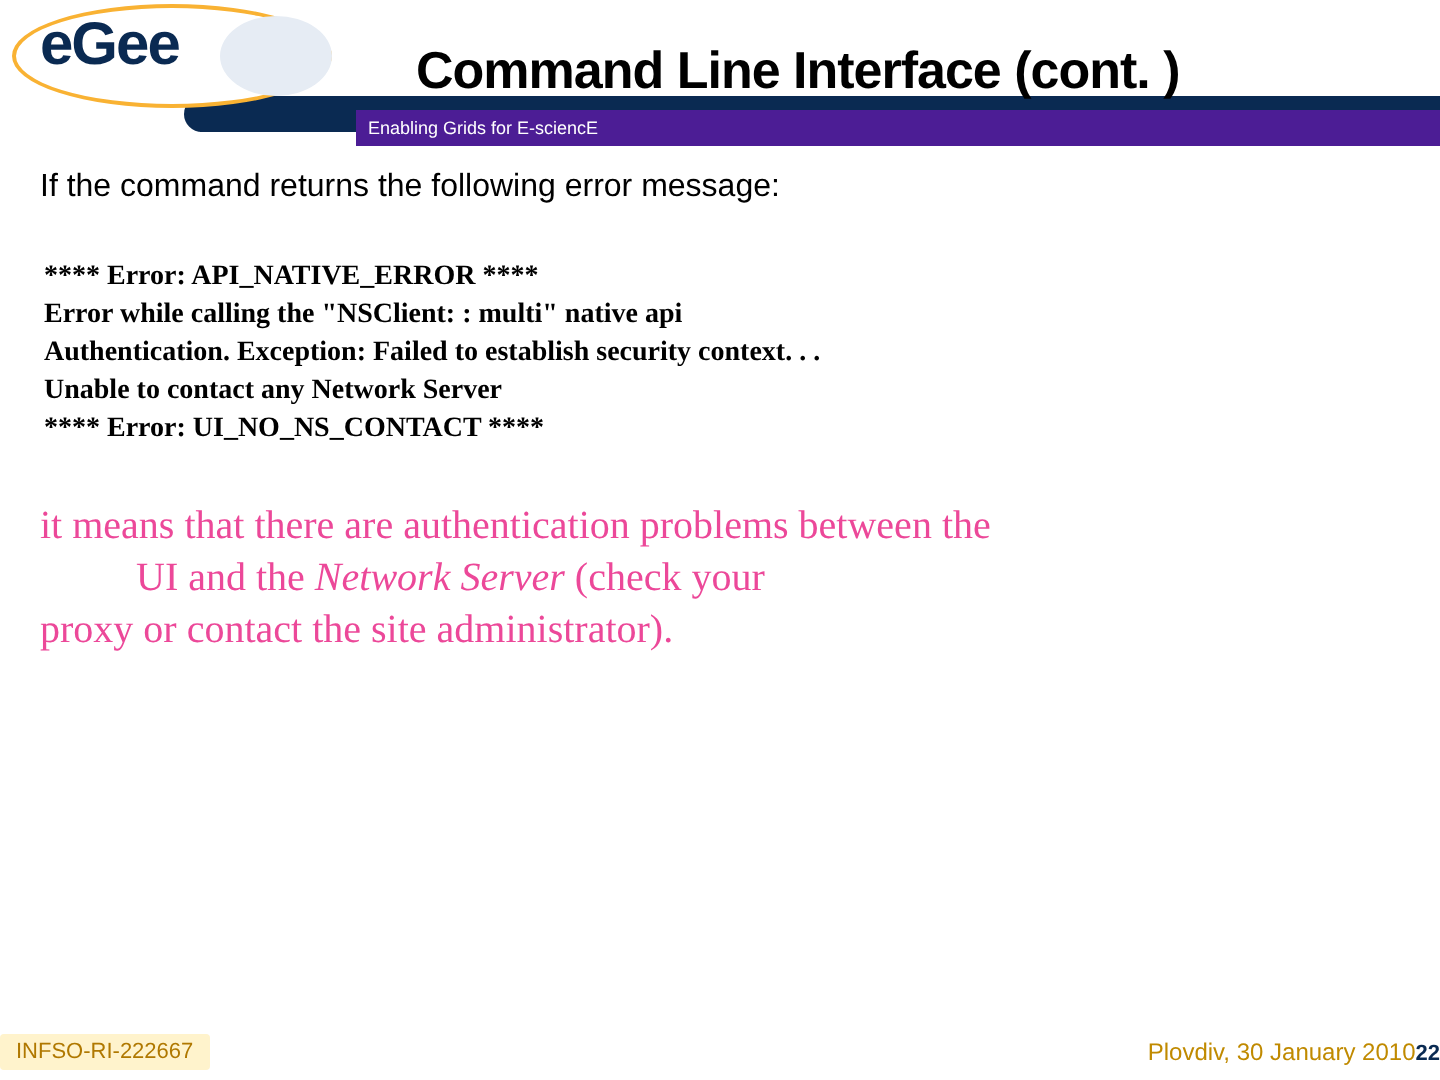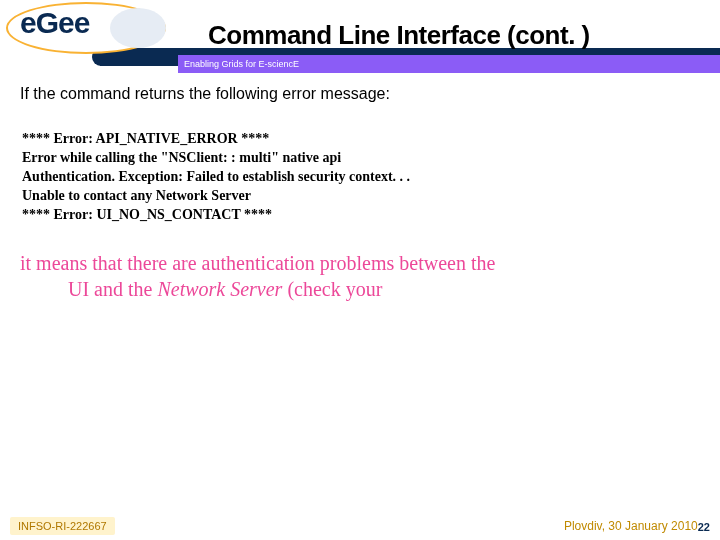--- a/index.html
+++ b/index.html
@@ -8,34 +8,34 @@
 
   
   .header { position: relative; height: 74px; }
   .logo-wrap { position: absolute; left: 0; top: 0; width: 172px; height: 58px; display: flex; align-items: center; }
   .logo { position: relative; width: 172px; height: 58px; text-decoration: underline; }
   .logo-oval-outer { position: absolute; left: 6px; top: 2px; width: 160px; height: 52px; border: 2px solid #f9b233; border-radius: 50%; background: #fff; }
   .logo-oval-inner { position: absolute; left: 110px; top: 8px; width: 56px; height: 40px; border-radius: 50%; background: #e6ecf4; }
   .logo-text { position: absolute; left: 20px; top: 8px; font-size: 30px; font-weight: 800; letter-spacing: -1px; line-height: 1; color: #0a2a52; }
   .title-area { position: absolute; left: 178px; top: 0; right: 0; height: 74px; }
   .title { padding: 20px 10px 4px 30px; font-size: 26px; font-weight: 700; color: #000; letter-spacing: -0.5px; }
-  .subtitle-bar { background: #8b5cf6; color: #fff; font-size: 9px; padding: 4px 10px 4px 6px; height: 18px; line-height: 10px; }
+  .subtitle-bar { background: #4c1d95; color: #fff; font-size: 9px; padding: 4px 10px 4px 6px; height: 18px; line-height: 10px; }
   .bar-extend { position:absolute; left:100px; right:0; top:48px; height:18px; background:#0a2a52; }
   .bar-round { position:absolute; left:92px; top:48px; width:16px; height:18px; background:#0a2a52; border-top-left-radius:9px; border-bottom-left-radius:9px; }
 
   
   .body { position: absolute; left: 20px; right: 20px; top: 84px; bottom: 40px; }
   .intro { font-size: 16px; color: #000; margin-bottom: 26px; line-height: 1.25; }
   .errblock { font-family: "Times New Roman", Times, serif; font-size: 14px; font-weight: 700; color: #000; line-height: 1.35; margin: 12px 2px 26px 2px; }
   .explain { font-size: 20px; color: #ec4899; line-height: 1.3; font-family: Liberation Serif, serif; }
   .explain .l2 { padding-left: 48px; display:block; }
   .explain em { font-style: italic; }
 
   
-  .footer { position: absolute; left: 0; right: 0; bottom: 0; height: 28px; display: flex; align-items: center; justify-content: space-between; padding: 0 10px; }
+  .footer { position: absolute; left: 0; right: 0; bottom: 0; height: 28px; display: flex; align-items: center; justify-content: space-between; padding: 0 0; }
   .foot-left { background: #fff3cc; color: #b07800; font-size: 11px; padding: 3px 8px; border-radius: 2px; }
   .foot-right { display: flex; align-items: flex-end; gap: 0; }
   .foot-loc { color: #c08a00; font-size: 12px; }
   .foot-num { color: #0a2a52; font-size: 11px; font-weight: 700; }
 </style>
 </head>
 <body>
 
 <div class="slide">
 
@@ -66,20 +66,21 @@
       <div>Authentication. Exception: Failed to establish security context. . .</div>
       <div>Unable to contact any Network Server</div>
       <div>**** Error: UI_NO_NS_CONTACT ****</div>
     </div>
 
     <p class="explain">
       <span>it means that there are authentication problems between the</span><br>
       <span class="l2">
         <span>UI and the </span><em>Network Server</em><span> (check your</span>
       </span>
+      <span>proxy or contact the site administrator).</span>
     </p>
   </div>
 
   <div class="footer">
     <span class="foot-left">INFSO-RI-222667</span>
     <span class="foot-right">
       <span class="foot-loc">Plovdiv, 30 January 2010</span>
       <span class="foot-num">22</span>
     </span>
   </div>

